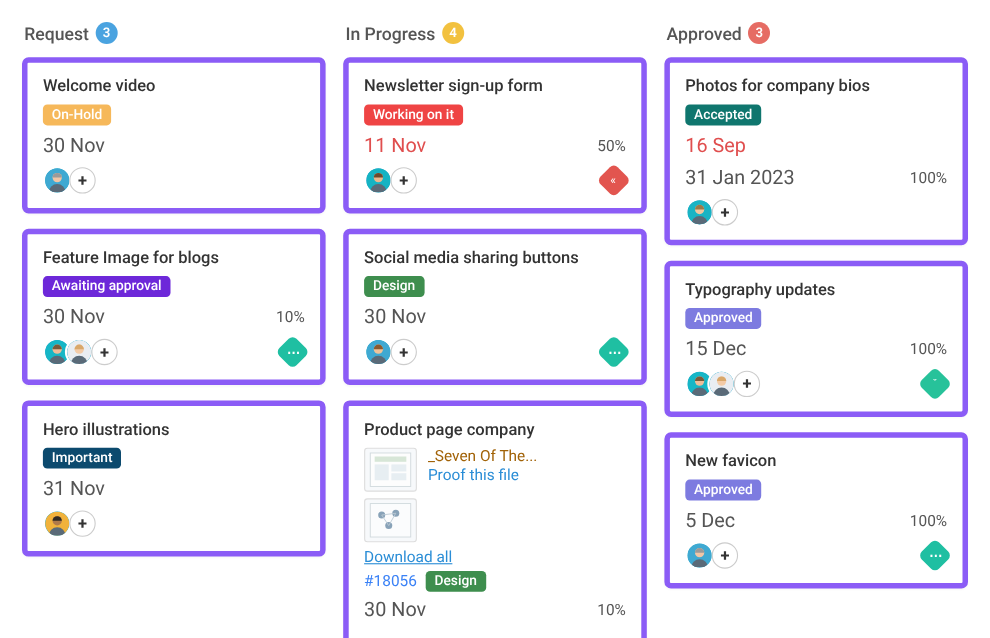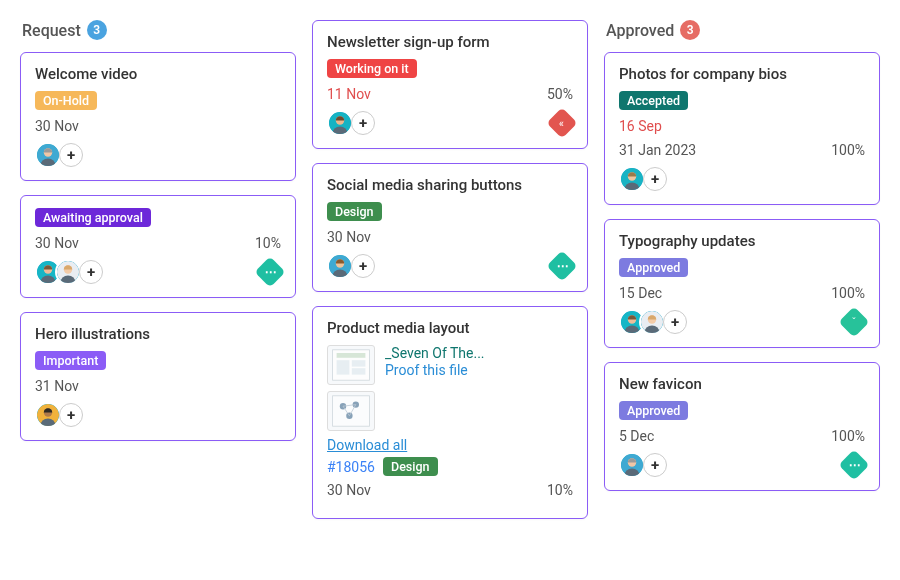--- a/index.html
+++ b/index.html
@@ -33,21 +33,21 @@
     min-width: 20px;
     height: 20px;
     padding: 0 6px;
     border-radius: 10px;
     color: #fff;
     font-size: 12px;
     font-weight: 600;
   }
   .card {
     background: #fff;
-    border: 1px solid #8b5cf6;
+    border: 5px solid #8b5cf6;
     border-radius: 6px;
     padding: 12px 14px;
     margin-bottom: 14px;
     box-shadow: 0 1px 2px rgba(0,0,0,0.03);
   }
   .card-title {
     font-size: 15px;
     color: #333;
     font-weight: 500;
     margin-bottom: 8px;
@@ -60,21 +60,21 @@
     color: #fff;
     margin-bottom: 8px;
     font-weight: 500;
   }
   .dates-row {
     display: flex;
     justify-content: space-between;
     align-items: center;
     margin-bottom: 8px;
   }
-  .date { color: #555; font-size: 14px; }
+  .date { color: #555; font-size: 18px; }
   .date.overdue { color: #e04e4e; }
   .progress { color: #555; font-size: 14px; }
   .assignees-row {
     display: flex;
     justify-content: space-between;
     align-items: center;
     margin-top: 4px;
   }
   .avatars { display: flex; align-items: center; }
   .avatar {
@@ -129,21 +129,21 @@
     border: 1px solid #ddd;
     border-radius: 3px;
     background: #f7f9fb;
     display: flex;
     align-items: center;
     justify-content: center;
     flex-shrink: 0;
   }
   .thumb svg { width: 40px; height: 32px; }
   .attachment-info { display: flex; flex-direction: column; gap: 1px; }
-  .attachment-name { color: #0f766e; font-size: 14px; }
+  .attachment-name { color: #a16207; font-size: 14px; }
   .link { color: #2a8dd6; font-size: 14px; cursor: pointer; }
   .link.underline { text-decoration: underline; }
   .id-tag-row { display:flex; align-items:center; gap:8px; margin:4px 0 6px 0;}
   .card-id { color: #3b82f6; font-size: 14px; }
 </style>
 </head>
 <body>
 
 <div class="board" id="board">
     <div class="column">
@@ -166,20 +166,21 @@
                 <circle cx="13" cy="10" r="5" fill="#f1c6a6"></circle>
                 <path d="M13 5 a5 5 0 0 1 5 5 h-10 a5 5 0 0 1 5 -5" fill="#9a9a9a"></path>
                 <path d="M4 26 a9 9 0 0 1 18 0 z" fill="#5a6a78"></path>
               </svg>
             </span>
             <span class="add-assignee">+</span>
           </div>
         </div>
       </div>
       <div class="card">
+        <div class="card-title">Feature Image for blogs</div>
         <div><span class="status-tag" style="background:#6d28d9">Awaiting approval</span></div>
         <div class="dates-row">
         <span class="date ">30 Nov</span>
         <span class="progress">10%</span>
       </div>
         <div class="assignees-row">
           <div class="avatars">
             <span class="avatar">
               <svg viewBox="0 0 26 26">
                 <circle cx="13" cy="13" r="13" fill="#16b6c6"></circle>
@@ -198,41 +199,45 @@
             </span>
             <span class="add-assignee">+</span>
           </div>
           <span class="priority-icon priority-normal">
             <span>⋯</span>
           </span>
         </div>
       </div>
       <div class="card">
         <div class="card-title">Hero illustrations</div>
-        <div><span class="status-tag" style="background:#8b5cf6">Important</span></div>
+        <div><span class="status-tag" style="background:#0c4a6e">Important</span></div>
         <div class="dates-row">
         <span class="date ">31 Nov</span>
 
       </div>
         <div class="assignees-row">
           <div class="avatars">
             <span class="avatar">
               <svg viewBox="0 0 26 26">
                 <circle cx="13" cy="13" r="13" fill="#f1b23b"></circle>
                 <circle cx="13" cy="10" r="5" fill="#b07a4a"></circle>
                 <path d="M13 5 a5 5 0 0 1 5 5 h-10 a5 5 0 0 1 5 -5" fill="#2f2a22"></path>
                 <path d="M4 26 a9 9 0 0 1 18 0 z" fill="#5a6a78"></path>
               </svg>
             </span>
             <span class="add-assignee">+</span>
           </div>
         </div>
       </div>
     </div>
     <div class="column">
+      <div class="col-header">
+    <span class="col-title">In Progress</span>
+    <span class="count-badge" style="background:#f2c13f">4</span>
+      </div>
       <div class="card">
         <div class="card-title">Newsletter sign-up form</div>
         <div><span class="status-tag" style="background:#ef4444">Working on it</span></div>
         <div class="dates-row">
         <span class="date overdue">11 Nov</span>
         <span class="progress">50%</span>
       </div>
         <div class="assignees-row">
           <div class="avatars">
             <span class="avatar">
@@ -268,21 +273,21 @@
               </svg>
             </span>
             <span class="add-assignee">+</span>
           </div>
           <span class="priority-icon priority-normal">
             <span>⋯</span>
           </span>
         </div>
       </div>
       <div class="card">
-        <div class="card-title">Product media layout</div>
+        <div class="card-title">Product page company</div>
         <div class="attachment">
           <div class="thumb">
             <svg viewBox="0 0 48 40">
               <rect x="1" y="1" width="46" height="38" fill="#fdfdfd" stroke="#cfd8dc"></rect>
               <rect x="6" y="5" width="36" height="6" fill="#d7e6d7"></rect>
               <rect x="6" y="14" width="16" height="18" fill="#e7eef2"></rect>
               <rect x="25" y="14" width="17" height="8" fill="#e7eef2"></rect>
               <rect x="25" y="24" width="17" height="8" fill="#e7eef2"></rect>
             </svg>
           </div>

